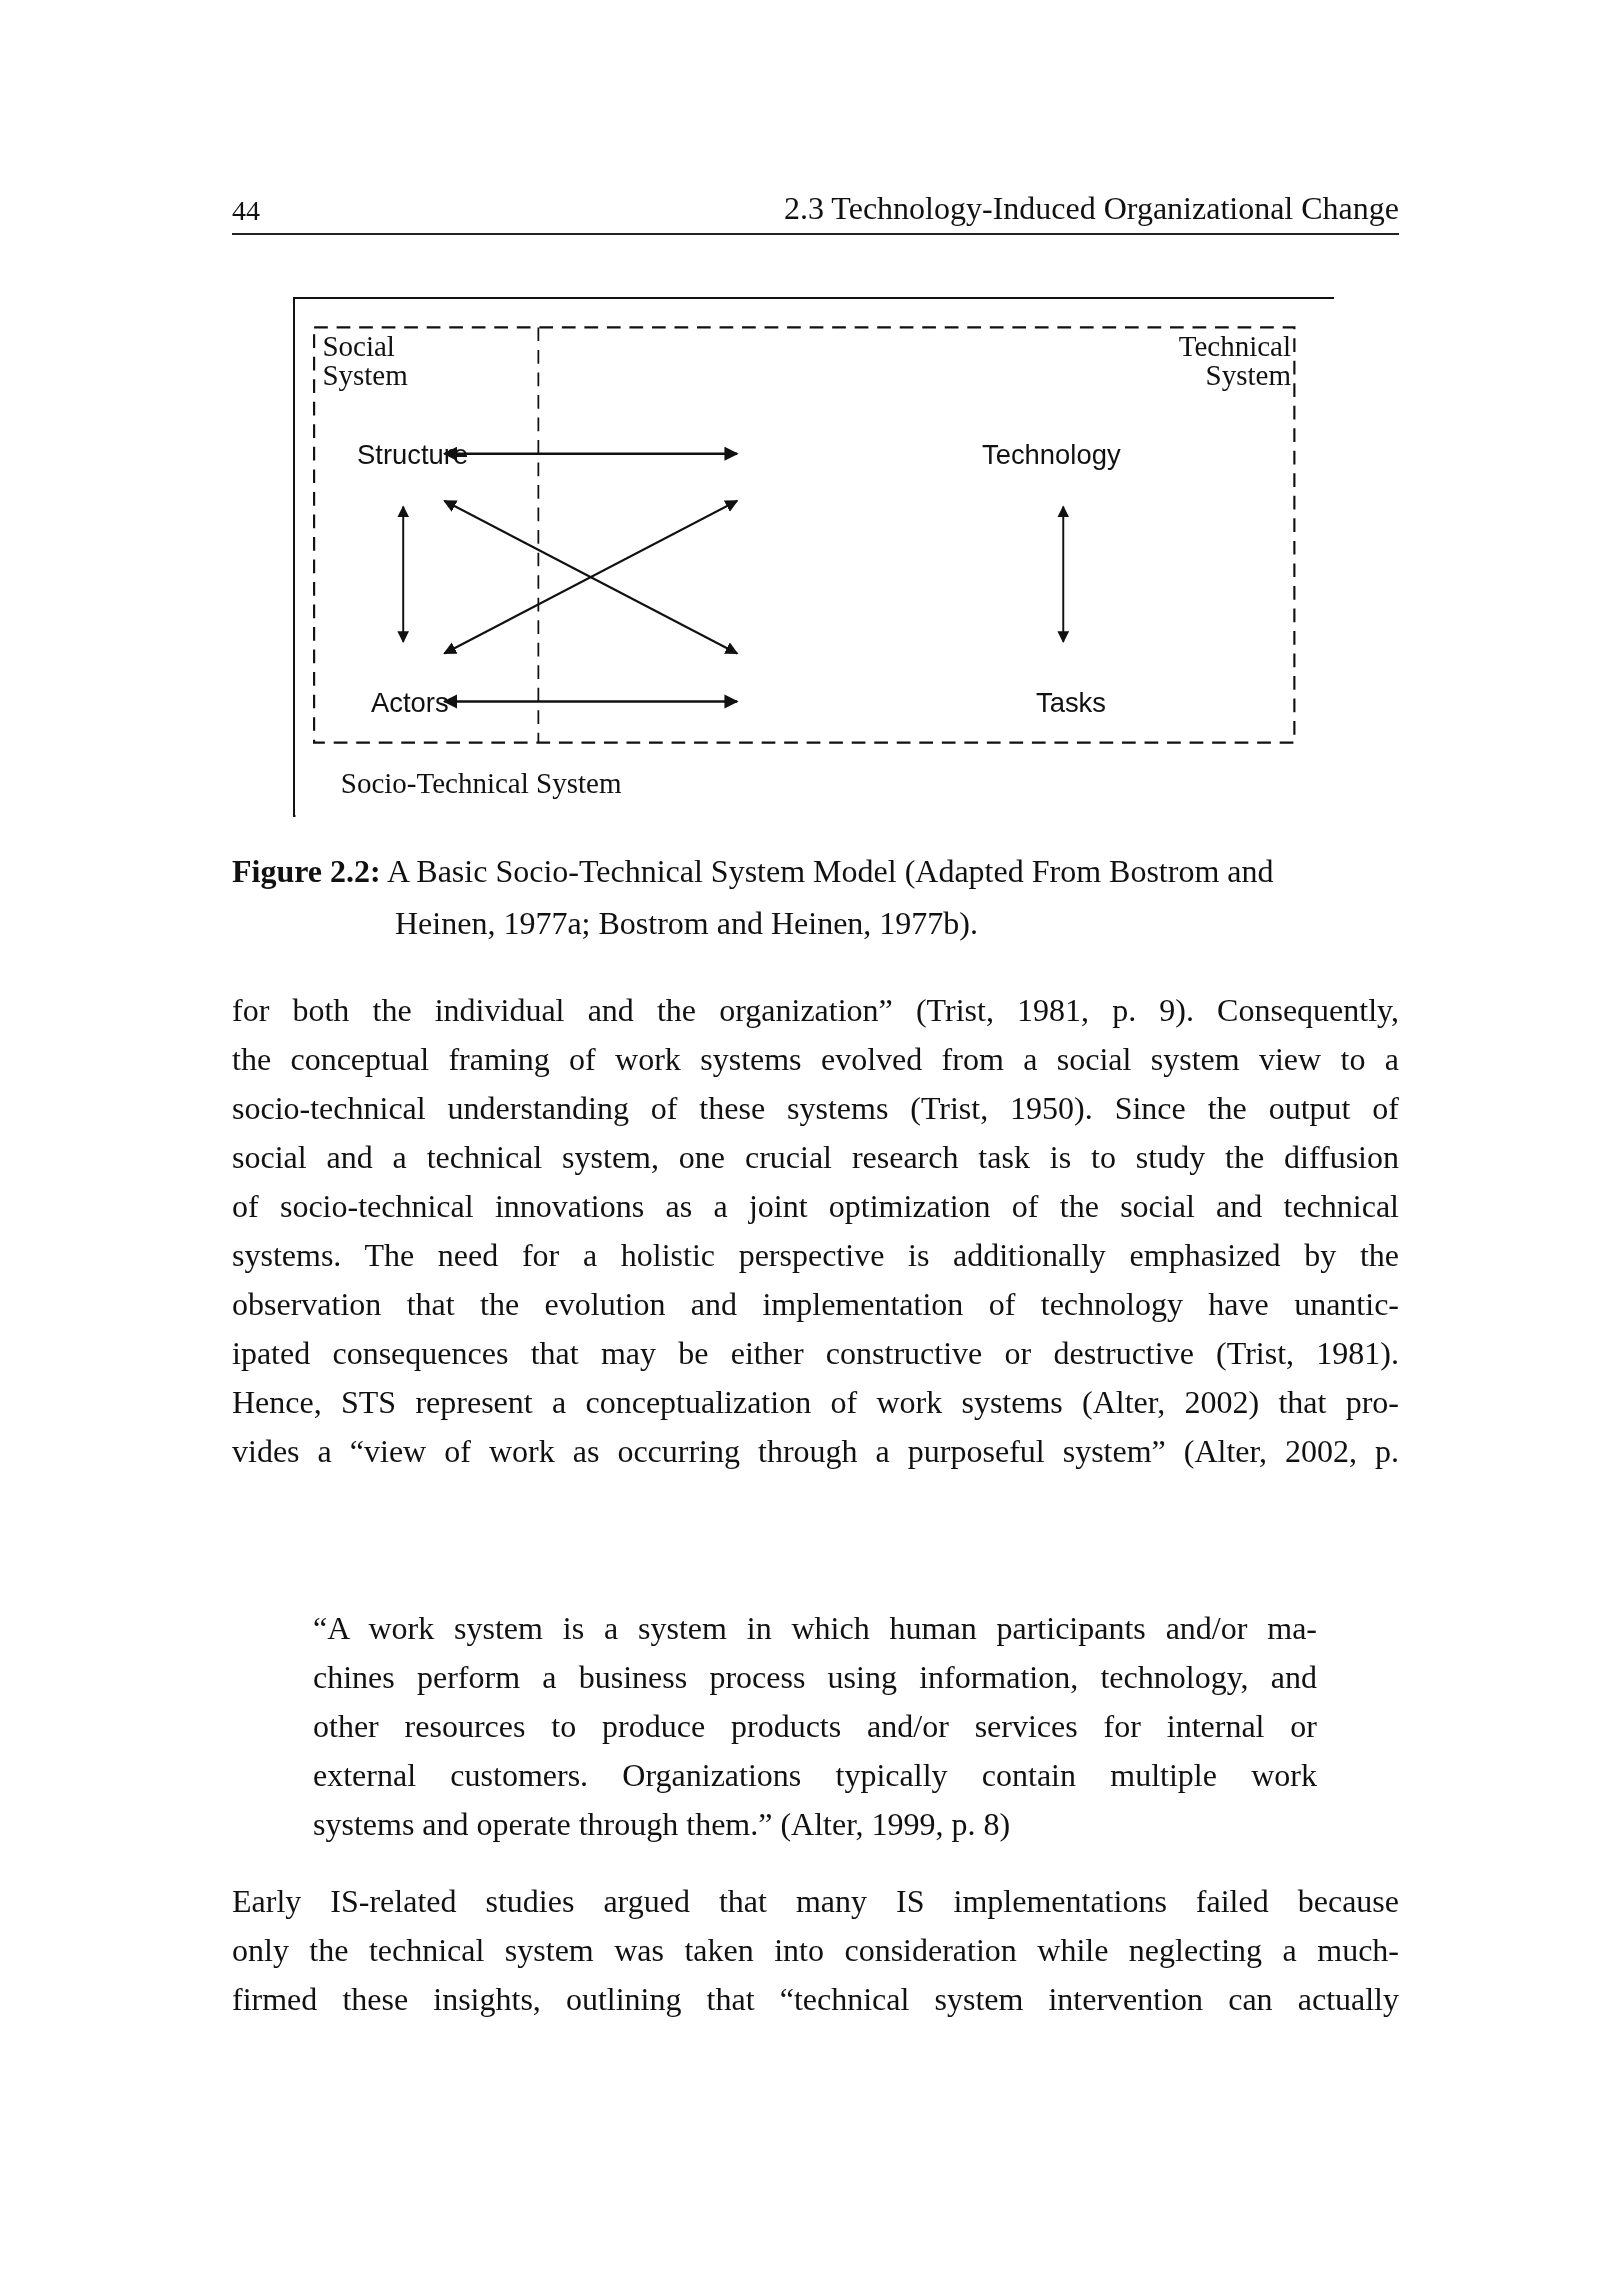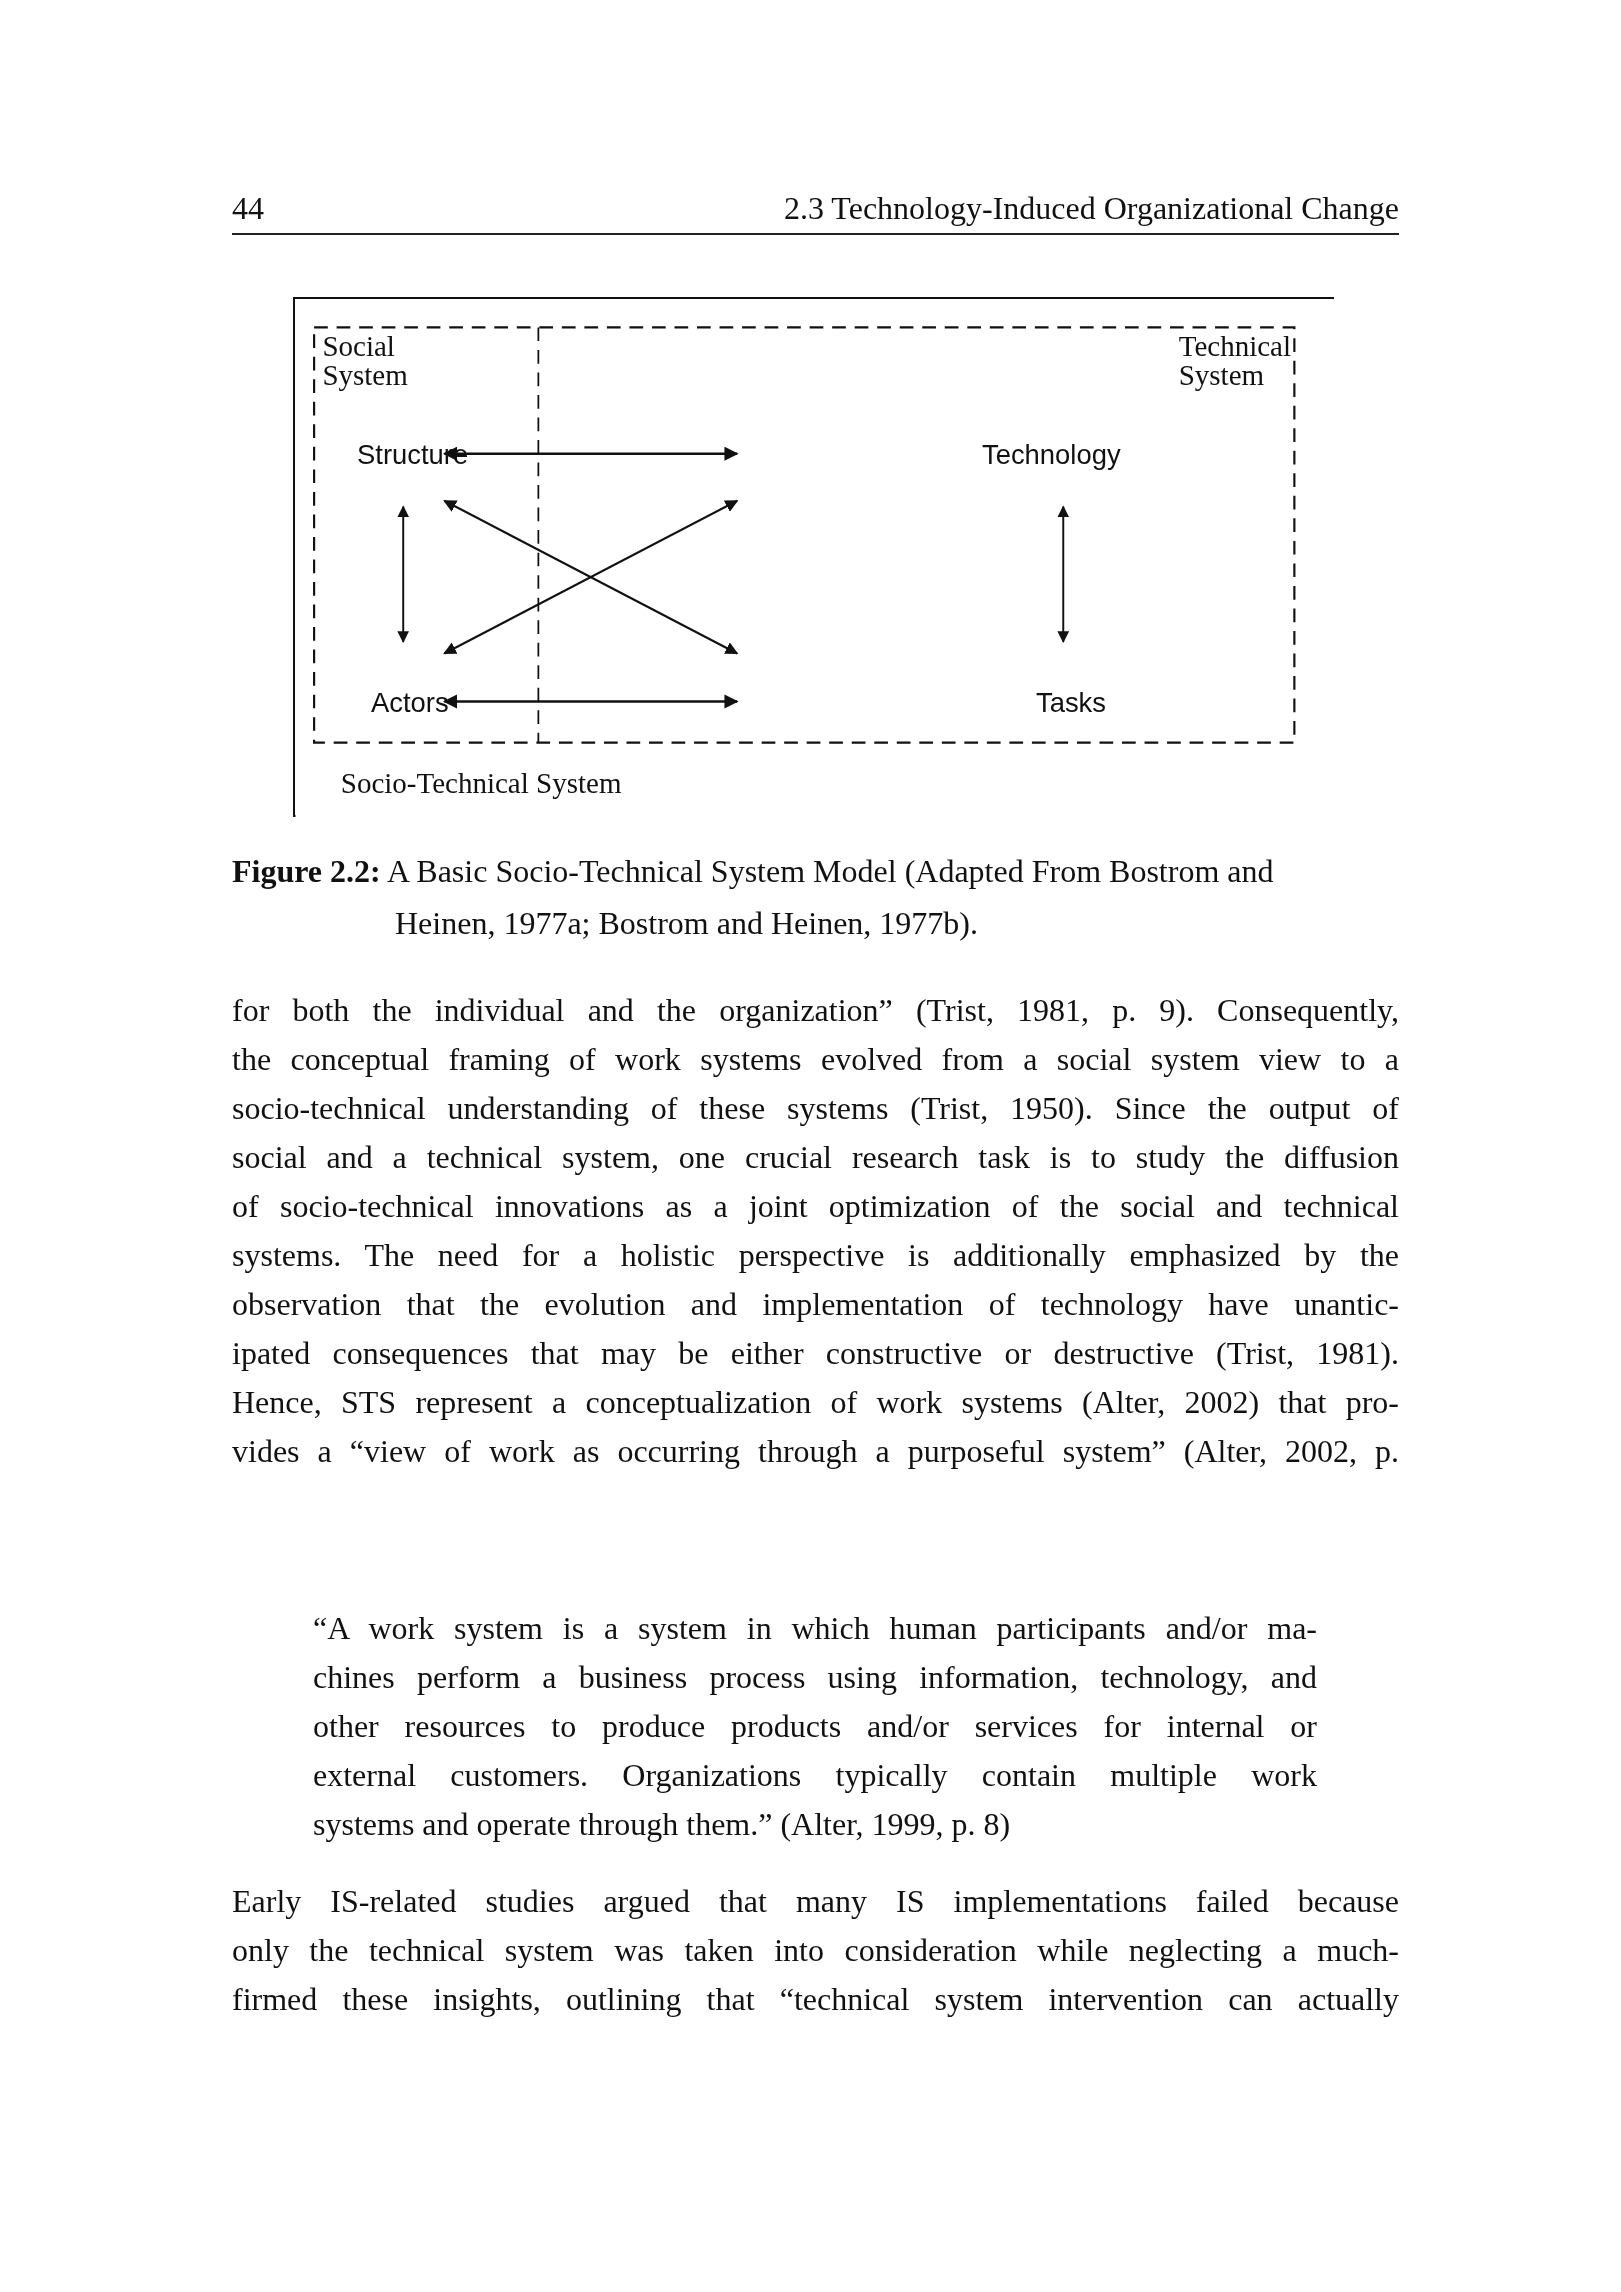--- a/index.html
+++ b/index.html
@@ -1,20 +1,20 @@
 <!DOCTYPE html>
 <html><head>
 <meta charset="utf-8">
 <style>
   html, body { margin:0; padding:0; background:#ffffff; }
   body { width:1621px; height:2293px; position:relative; overflow:hidden;
          font-family:"Liberation Serif","DejaVu Serif",serif; color:#111; }
   .header { position:absolute; left:232px; top:186px; width:1167px; height:47px;
             border-bottom:2px solid #222; }
-  .page-num { position:absolute; left:0; bottom:5.9px; font-size:32px; }
+  .page-num { position:absolute; left:0; bottom:5.9px; font-size:28px; }
   .running-title { position:absolute; right:0; bottom:5.9px; font-size:32px; }
   .figure { position:absolute; left:293px; top:297px; width:1041px; height:520px;
             border:2.5px solid #111; box-sizing:border-box; }
   .figure svg { position:absolute; left:0; top:0; }
   .fig-label { position:absolute; font-size:29px; line-height:1; }
   .sans-label { position:absolute; font-family:"Liberation Sans","DejaVu Sans",sans-serif; font-size:27.4px; line-height:1; }
   .caption { position:absolute; left:232px; top:851px; width:1167px; font-size:32px; line-height:40px; }
   .caption .cap-label { font-weight:bold;margin-top:8px; }
   .caption .line2 { padding-left:163px; display:block;margin-top:12px; }
   .body-text { position:absolute; left:232px; width:1167px; font-size:32px; line-height:49px; }
@@ -96,21 +96,21 @@
     <line x1="9" y1="212" x2="9" y2="350" stroke="none"></line>
     <line x1="9" y1="212" x2="9" y2="350" stroke="none"></line>
     <line x1="110" y1="212" x2="110" y2="350" stroke="#111" stroke-width="2" marker-start="url(#ah3)" marker-end="url(#ah3)"></line>
     <line x1="784" y1="212" x2="784" y2="350" stroke="#111" stroke-width="2" marker-start="url(#ah3)" marker-end="url(#ah3)"></line>
   </svg>
 
   <div class="fig-label" style="left:27.4px;top:33px;">
     <span>Social</span><br>
     <span>System</span>
   </div>
-  <div class="fig-label" style="right:41px;top:33px;">
+  <div class="fig-label" style="right:41px;top:33px;text-align:right;">
     <span>Technical</span><br>
     <span>System</span>
   </div>
 
   <div class="sans-label" style="left:62px;top:142px;">Structure</div>
   <div class="sans-label" style="left:687px;top:142px;">Technology</div>
   <div class="sans-label" style="left:76px;top:390px;">Actors</div>
   <div class="sans-label" style="left:741px;top:390px;">Tasks</div>
 
   <div class="fig-label" style="left:9.8px;top:470px;margin-left:36px;">Socio-Technical System</div>

